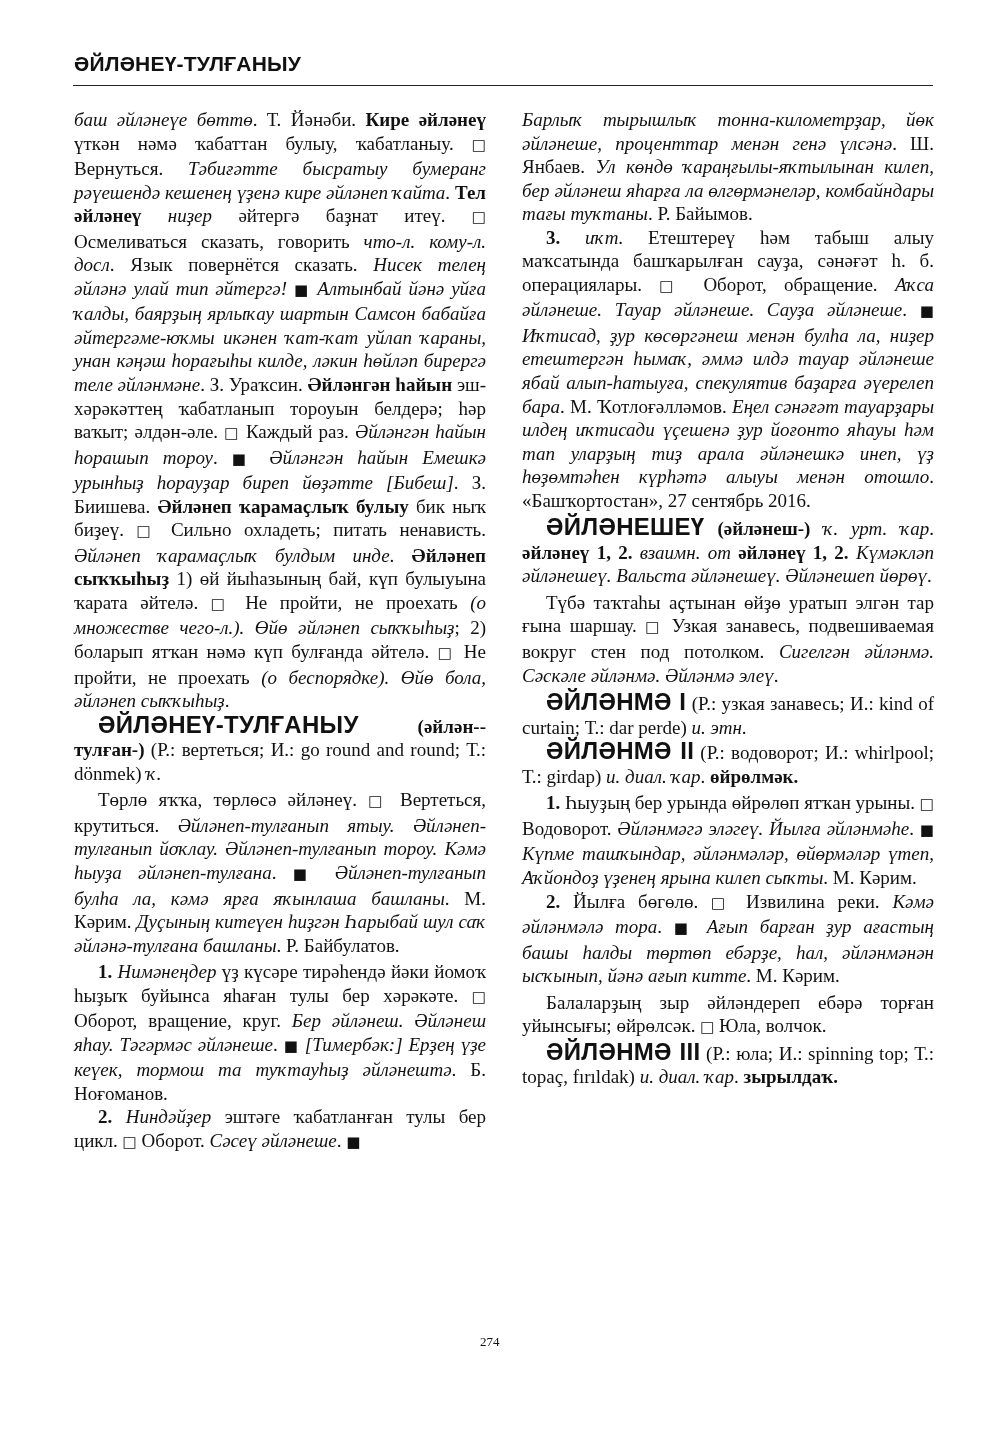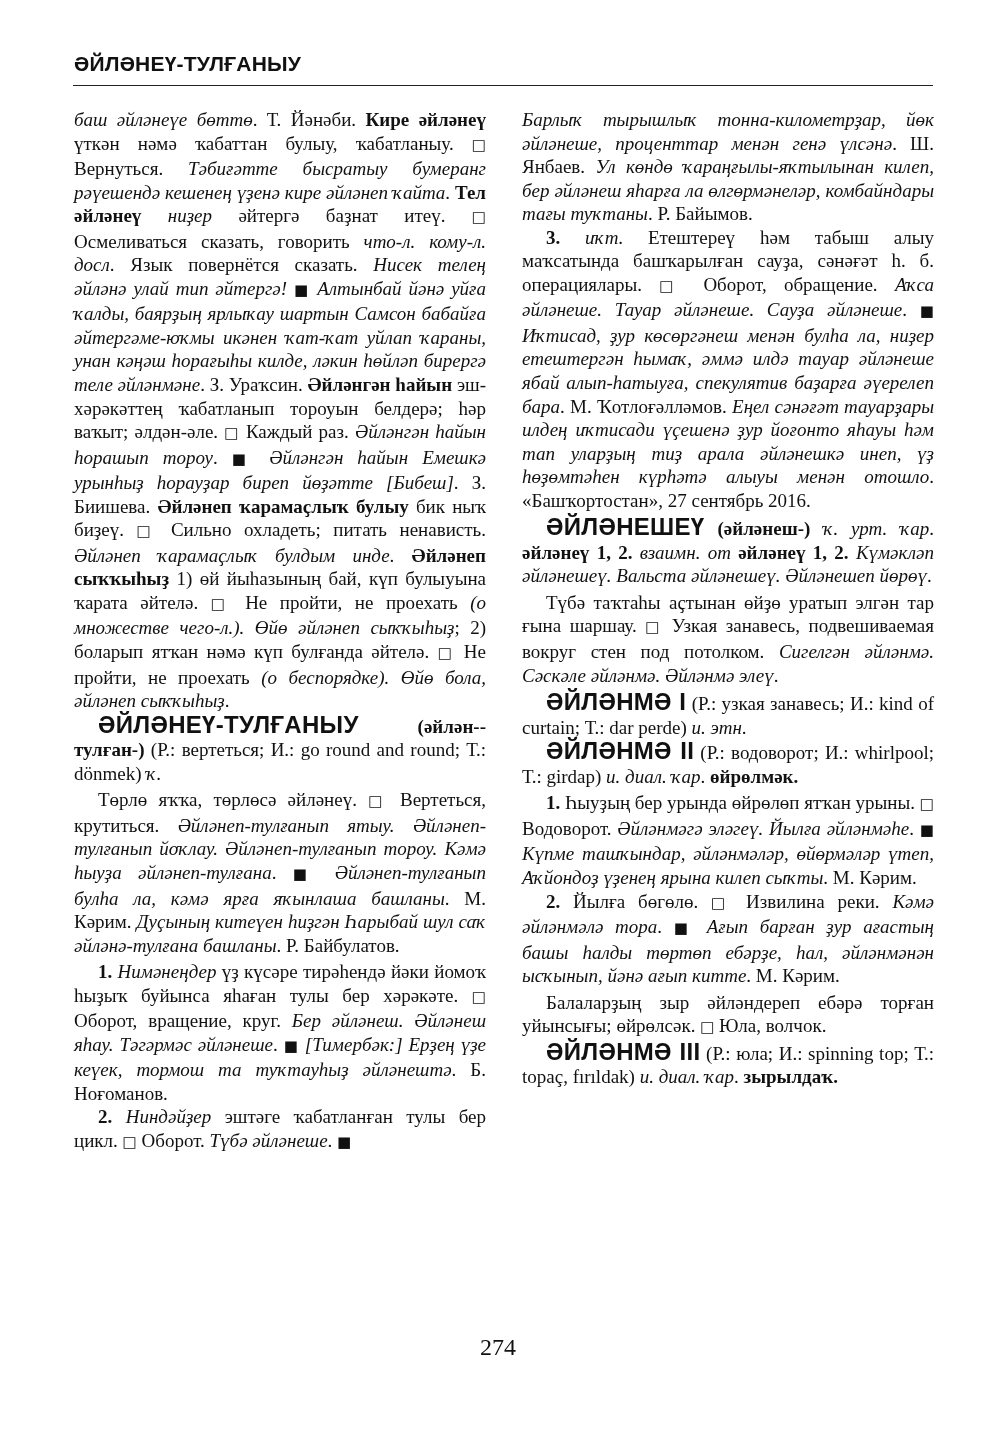--- a/index.html
+++ b/index.html
@@ -12,34 +12,34 @@
             text-align: justify; hyphens: manual; }
   .col-left { left: 74px; }
   .col-right { left: 522px; }
   .column p { margin: 0; }
   .column p.indent { text-indent: 24px; }
   .column p.gap { margin-top: 3px; }
   .b { font-weight: bold; }
   .i { font-style: italic; }
   .h { font-family: Liberation Sans, sans-serif; font-weight: bold; font-size: 24px; letter-spacing: 0.3px; }
   .sym { font-family: "DejaVu Sans", sans-serif; font-size: 15px; }
-  .page-number { position: absolute; left: 480px; top: 1334px; font-size: 24px; }
+  .page-number { position: absolute; left: 480px; top: 1334px; font-size: 13px; }
 </style>
 </head>
 <body>
 
 <div class="running-head">ӘЙЛӘНЕҮ-ТУЛҒАНЫУ</div>
 <div class="head-rule"></div>
 
 <div class="column col-left">
     <p><span class="i">баш әйләнеүе бөттө</span><span>. Т. Йәнәби. </span><span class="b">Кире әйләнеү</span><span> үткән нәмә ҡабаттан булыу, ҡабатланыу. </span><span class="sym">□</span><span> Вернуться. </span><span class="i">Тәбиғәтте бысратыу бумеранг рәүешендә кешенең үҙенә кире әйләнеп ҡайта</span><span>. </span><span class="b">Тел әйләнеү</span><span> </span><span class="i">ниҙер</span><span> әйтергә баҙнат итеү. </span><span class="sym">□</span><span> Осмеливаться сказать, говорить </span><span class="i">что-л. кому-л. досл</span><span>. Язык повернётся сказать. </span><span class="i">Нисек телең әйләнә улай тип әйтергә!</span><span> </span><span class="sym">■</span><span> </span><span class="i">Алтынбай йәнә уйға ҡалды, баярҙың ярлыҡау шартын Самсон бабайға әйтергәме-юҡмы икәнен ҡат-ҡат уйлап ҡараны, унан кәңәш һорағыһы килде, ләкин һөйләп бирергә теле әйләнмәне</span><span>. З. Ураҡсин. </span><span class="b">Әйләнгән һайын</span><span> эш-хәрәкәттең ҡабатланып тороуын белдерә; һәр ваҡыт; әлдән-әле. </span><span class="sym">□</span><span> Каждый раз. </span><span class="i">Әйләнгән һайын һорашып тороу</span><span>. </span><span class="sym">■</span><span> </span><span class="i">Әйләнгән һайын Емешкә урынһыҙ һорауҙар биреп йөҙәтте [Бибеш]</span><span>. З. Биишева. </span><span class="b">Әйләнеп ҡарамаҫлыҡ булыу</span><span> бик ныҡ биҙеү. </span><span class="sym">□</span><span> Сильно охладеть; питать ненависть. </span><span class="i">Әйләнеп ҡарамаҫлыҡ булдым инде</span><span>. </span><span class="b">Әйләнеп сыҡҡыһыҙ</span><span> 1) өй йыһазының бай, күп булыуына ҡарата әйтелә. </span><span class="sym">□</span><span> Не пройти, не проехать </span><span class="i">(о множестве чего-л.). Өйө әйләнеп сыҡҡыһыҙ</span><span>; 2) боларып ятҡан нәмә күп булғанда әйтелә. </span><span class="sym">□</span><span> Не пройти, не проехать </span><span class="i">(о беспорядке). Өйө бола, әйләнеп сыҡҡыһыҙ</span><span>.</span></p>
     <p class="indent"><span class="h">ӘЙЛӘНЕҮ-ТУЛҒАНЫУ</span><span> </span><span class="b">(әйлән--тулған-)</span><span> (Р.: вертеться; И.: go round and round; Т.: dönmek) </span><span class="i">ҡ</span><span>.</span></p>
     <p class="indent gap"><span>Төрлө яҡҡа, төрлөсә әйләнеү. </span><span class="sym">□</span><span> Вертеться, крутиться. </span><span class="i">Әйләнеп-тулғанып ятыу. Әйләнеп-тулғанып йоҡлау. Әйләнеп-тулғанып тороу. Кәмә һыуҙа әйләнеп-тулғана</span><span>. </span><span class="sym">■</span><span> </span><span class="i">Әйләнеп-тулғанып булһа ла, кәмә ярға яҡынлаша башланы</span><span>. М. Кәрим. </span><span class="i">Дуҫының китеүен һиҙгән Һарыбай шул саҡ әйләнә-тулғана башланы</span><span>. Р. Байбулатов.</span></p>
     <p class="indent gap"><span class="b">1.</span><span> </span><span class="i">Нимәнеңдер</span><span> үҙ күсәре тирәһендә йәки йомоҡ һыҙыҡ буйынса яһаған тулы бер хәрәкәте. </span><span class="sym">□</span><span> Оборот, вращение, круг. </span><span class="i">Бер әйләнеш. Әйләнеш яһау. Тәгәрмәс әйләнеше</span><span>. </span><span class="sym">■</span><span> </span><span class="i">[Тимербәк:] Ерҙең үҙе кеүек, тормош та туҡтауһыҙ әйләнештә</span><span>. Б. Ноғоманов.</span></p>
-    <p class="indent"><span class="b">2.</span><span> </span><span class="i">Ниндәйҙер</span><span> эштәге ҡабатланған тулы бер цикл. </span><span class="sym">□</span><span> Оборот. </span><span class="i">Түбә әйләнеше</span><span>. </span><span class="sym">■</span></p>
+    <p class="indent"><span class="b">2.</span><span> </span><span class="i">Ниндәйҙер</span><span> эштәге ҡабатланған тулы бер цикл. </span><span class="sym">□</span><span> Оборот. </span><span class="i">Сәсеү әйләнеше</span><span>. </span><span class="sym">■</span></p>
   </div>
 <div class="column col-right">
     <p><span class="i">Барлыҡ тырышлыҡ тонна-километрҙар, йөк әйләнеше, проценттар менән генә үлсәнә</span><span>. Ш. Янбаев. </span><span class="i">Ул көндө ҡараңғылы-яҡтылынан килеп, бер әйләнеш яһарға ла өлгөрмәнеләр, комбайндары тағы туҡтаны</span><span>. Р. Байымов.</span></p>
     <p class="indent"><span class="b">3.</span><span> </span><span class="i">иҡт</span><span>. Етештереү һәм табыш алыу маҡсатында башҡарылған сауҙа, сәнәғәт һ. б. операциялары. </span><span class="sym">□</span><span> Оборот, обращение. </span><span class="i">Аҡса әйләнеше. Тауар әйләнеше. Сауҙа әйләнеше</span><span>. </span><span class="sym">■</span><span> </span><span class="i">Иҡтисад, ҙур көсөргәнеш менән булһа ла, ниҙер етештергән һымаҡ, әммә илдә тауар әйләнеше ябай алып-һатыуға, спекулятив баҙарға әүерелеп бара</span><span>. М. Ҡотлоғәлләмов. </span><span class="i">Еңел сәнәғәт тауарҙары илдең иҡтисади үҫешенә ҙур йоғонто яһауы һәм тап уларҙың тиҙ арала әйләнешкә инеп, үҙ һөҙөмтәһен күрһәтә алыуы менән отошло</span><span>. «Башҡортостан», 27 сентябрь 2016.</span></p>
     <p class="indent gap"><span class="h">ӘЙЛӘНЕШЕҮ</span><span> </span><span class="b">(әйләнеш-)</span><span> </span><span class="i">ҡ. урт. ҡар</span><span>. </span><span class="b">әйләнеү 1, 2.</span><span> </span><span class="i">взаимн. от</span><span> </span><span class="b">әйләнеү 1, 2.</span><span> </span><span class="i">Күмәкләп әйләнешеү. Вальста әйләнешеү. Әйләнешеп йөрөү</span><span>.</span></p>
     <p class="indent gap"><span>Түбә таҡтаһы аҫтынан өйҙө уратып элгән тар ғына шаршау. </span><span class="sym">□</span><span> Узкая занавесь, подвешиваемая вокруг стен под потолком. </span><span class="i">Сигелгән әйләнмә. Сәскәле әйләнмә. Әйләнмә элеү</span><span>.</span></p>
     <p class="indent gap"><span class="h">ӘЙЛӘНМӘ I</span><span> (Р.: узкая занавесь; И.: kind of curtain; Т.: dar perde) </span><span class="i">и. этн</span><span>.</span></p>
     <p class="indent"><span class="h">ӘЙЛӘНМӘ II</span><span> (Р.: водоворот; И.: whirlpool; Т.: girdap) </span><span class="i">и. диал. ҡар</span><span>. </span><span class="b">өйрөлмәк.</span></p>
     <p class="indent gap"><span class="b">1.</span><span> Һыуҙың бер урында өйрөлөп ятҡан урыны. </span><span class="sym">□</span><span> Водоворот. </span><span class="i">Әйләнмәгә эләгеү. Йылға әйләнмәһе</span><span>. </span><span class="sym">■</span><span> </span><span class="i">Күпме ташҡындар, әйләнмәләр, өйөрмәләр үтеп, Аҡйондоҙ үҙенең ярына килеп сыҡты</span><span>. М. Кәрим.</span></p>
     <p class="indent"><span class="b">2.</span><span> Йылға бөгөлө. </span><span class="sym">□</span><span> Извилина реки. </span><span class="i">Кәмә әйләнмәлә тора</span><span>. </span><span class="sym">■</span><span> </span><span class="i">Ағып барған ҙур ағастың башы һалды төртөп ебәрҙе, һал, әйләнмәнән ысҡынып, йәнә ағып китте</span><span>. М. Кәрим.</span></p>

